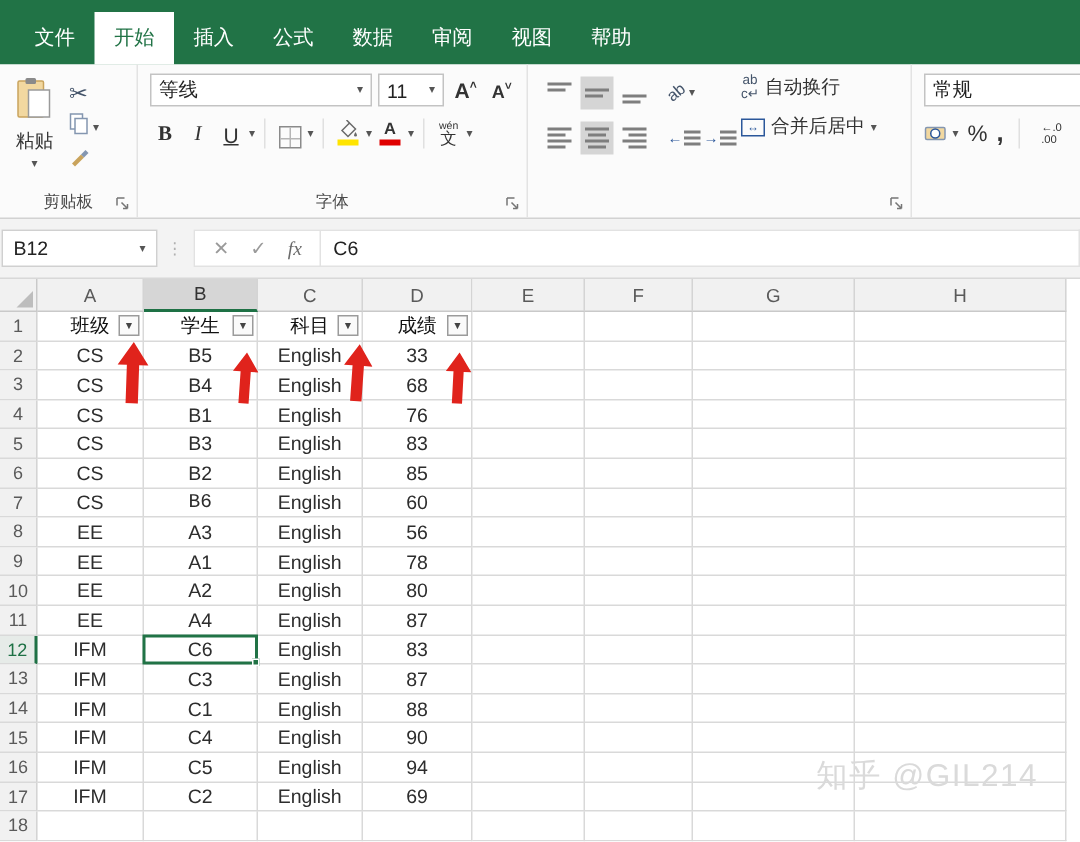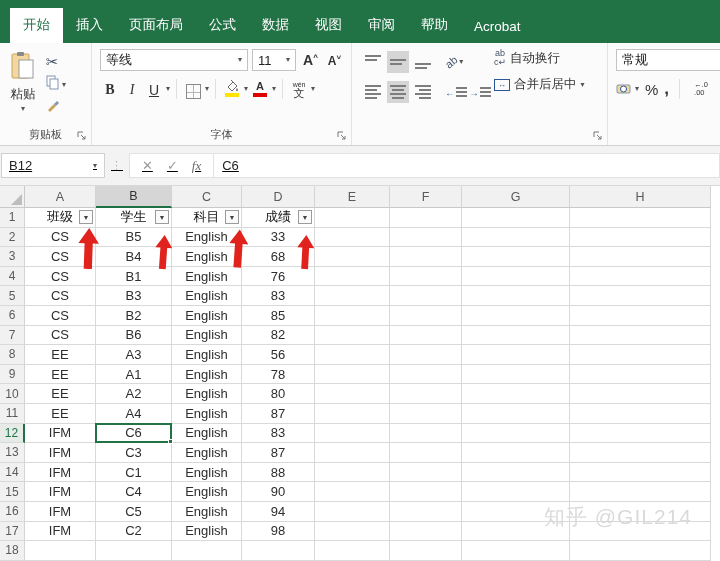--- a/index.html
+++ b/index.html
@@ -77,21 +77,21 @@
   
   .grp-number { width:112px; padding-left:8px; border-right:none; }
   .num-combo { width:120px; }
   .num-row2 { display:flex; align-items:center; gap:6px; margin-top:8px; color:#333; }
   .pct { font-size:15px; }
   .comma { font-size:17px; font-weight:bold; }
   .dec { display:flex; flex-direction:column; font-size:7.5px; line-height:1.1; color:#333; margin-left:4px; }
   .coin-ic { display:flex; align-items:center; gap:2px; }
 
   
-  .fbar { position:absolute; top:146px; left:0; width:720px; height:40px; background:#f3f3f3; border-bottom:1px solid #d8d8d8; display:flex; align-items:center;text-decoration:underline; }
+  .fbar { position:absolute; top:146px; left:0; width:720px; height:40px; background:#f3f3f3; border-bottom:1px solid #d8d8d8; display:flex; align-items:center; }
   .namebox { width:104px; height:25px; background:#fff; border:1px solid #d0d0d0; margin-left:1px; display:flex; align-items:center; justify-content:space-between; padding:0 7px; font-size:13px; color:#222; }
   .fdots { color:#b0b0b0; font-size:11px; margin:0 6px; letter-spacing:1px; }
   .fx-box { height:25px; background:#fff; border:1px solid #e2e2e2; display:flex; align-items:center; gap:14px; padding:0 12px; color:#9a9a9a; font-size:13px; }
   .fx-box .fx { font-style:italic; font-family:"Liberation Serif",serif; color:#6a6a6a; }
   .formula-input { flex:1; height:25px; background:#fff; border:1px solid #e2e2e2; border-left:none; margin-right:0; display:flex; align-items:center; padding-left:8px; font-size:13px; color:#222; }
 
   
   .grid { position:absolute; top:186px; left:0; width:720px; height:375px; background:#fff; overflow:hidden; }
   .hdr-row { display:flex; height:22px; }
   .corner { position:relative; background:#f1f1f1; border-right:1px solid #c9c9c9; border-bottom:1px solid #c9c9c9; }
@@ -109,29 +109,28 @@
 
   
   .arrow { position:absolute; z-index:5; }
   .watermark { position:absolute; right:28px; top:503px; font-size:21px; color:#dadada; letter-spacing:1px; z-index:6; }
 </style>
 </head>
 <body>
 
 <div class="tabbar">
   <div class="tabs">
+      <div class="tab">文件</div>
       <div class="tab active">开始</div>
       <div class="tab">插入</div>
-      <div class="tab">页面布局</div>
       <div class="tab">公式</div>
       <div class="tab">数据</div>
+      <div class="tab">审阅</div>
       <div class="tab">视图</div>
-      <div class="tab">审阅</div>
       <div class="tab">帮助</div>
-      <div class="tab">Acrobat</div>
     </div>
 </div>
 
 <div class="ribbon">
 
   <div class="grp grp-clipboard">
     <div class="paste">
       <span>
         <svg width="26" height="30" viewBox="0 0 26 30">
             <rect x="2" y="3" width="17" height="24" rx="1" fill="#f2d8a0" stroke="#c9a35c"></rect>
@@ -432,23 +431,23 @@
       <div class="cell" style="width: 70px;">English</div>
       <div class="cell" style="width: 73px; text-align: center;">85</div>
       <div class="cell" style="width: 75px;"></div>
       <div class="cell" style="width: 72px;"></div>
       <div class="cell" style="width: 108px;"></div>
       <div class="cell" style="width: 141px;"></div>
     </div>
     <div class="grow">
       <div class="rowhdr" style="width: 25px;">7</div>
       <div class="cell" style="width: 71px;">CS</div>
-      <div class="cell" style="width: 76px;">B6</div>
-      <div class="cell" style="width: 70px;">English</div>
-      <div class="cell" style="width: 73px;">82</div>
+      <div class="cell" style="width: 76px; font-family: Liberation Mono, monospace;">B6</div>
+      <div class="cell" style="width: 70px;">English</div>
+      <div class="cell" style="width: 73px;">60</div>
       <div class="cell" style="width: 75px;"></div>
       <div class="cell" style="width: 72px;"></div>
       <div class="cell" style="width: 108px;"></div>
       <div class="cell" style="width: 141px;"></div>
     </div>
     <div class="grow">
       <div class="rowhdr" style="width: 25px;">8</div>
       <div class="cell" style="width: 71px;">EE</div>
       <div class="cell" style="width: 76px;">A3</div>
       <div class="cell" style="width: 70px;">English</div>
@@ -544,21 +543,21 @@
       <div class="cell" style="width: 75px;"></div>
       <div class="cell" style="width: 72px;"></div>
       <div class="cell" style="width: 108px;"></div>
       <div class="cell" style="width: 141px;"></div>
     </div>
     <div class="grow">
       <div class="rowhdr" style="width: 25px;">17</div>
       <div class="cell" style="width: 71px;">IFM</div>
       <div class="cell" style="width: 76px;">C2</div>
       <div class="cell" style="width: 70px;">English</div>
-      <div class="cell" style="width: 73px;">98</div>
+      <div class="cell" style="width: 73px;">69</div>
       <div class="cell" style="width: 75px;"></div>
       <div class="cell" style="width: 72px;"></div>
       <div class="cell" style="width: 108px;"></div>
       <div class="cell" style="width: 141px;"></div>
     </div>
     <div class="grow">
       <div class="rowhdr" style="width: 25px;">18</div>
       <div class="cell" style="width: 71px;"></div>
       <div class="cell" style="width: 76px;"></div>
       <div class="cell" style="width: 70px;"></div>

